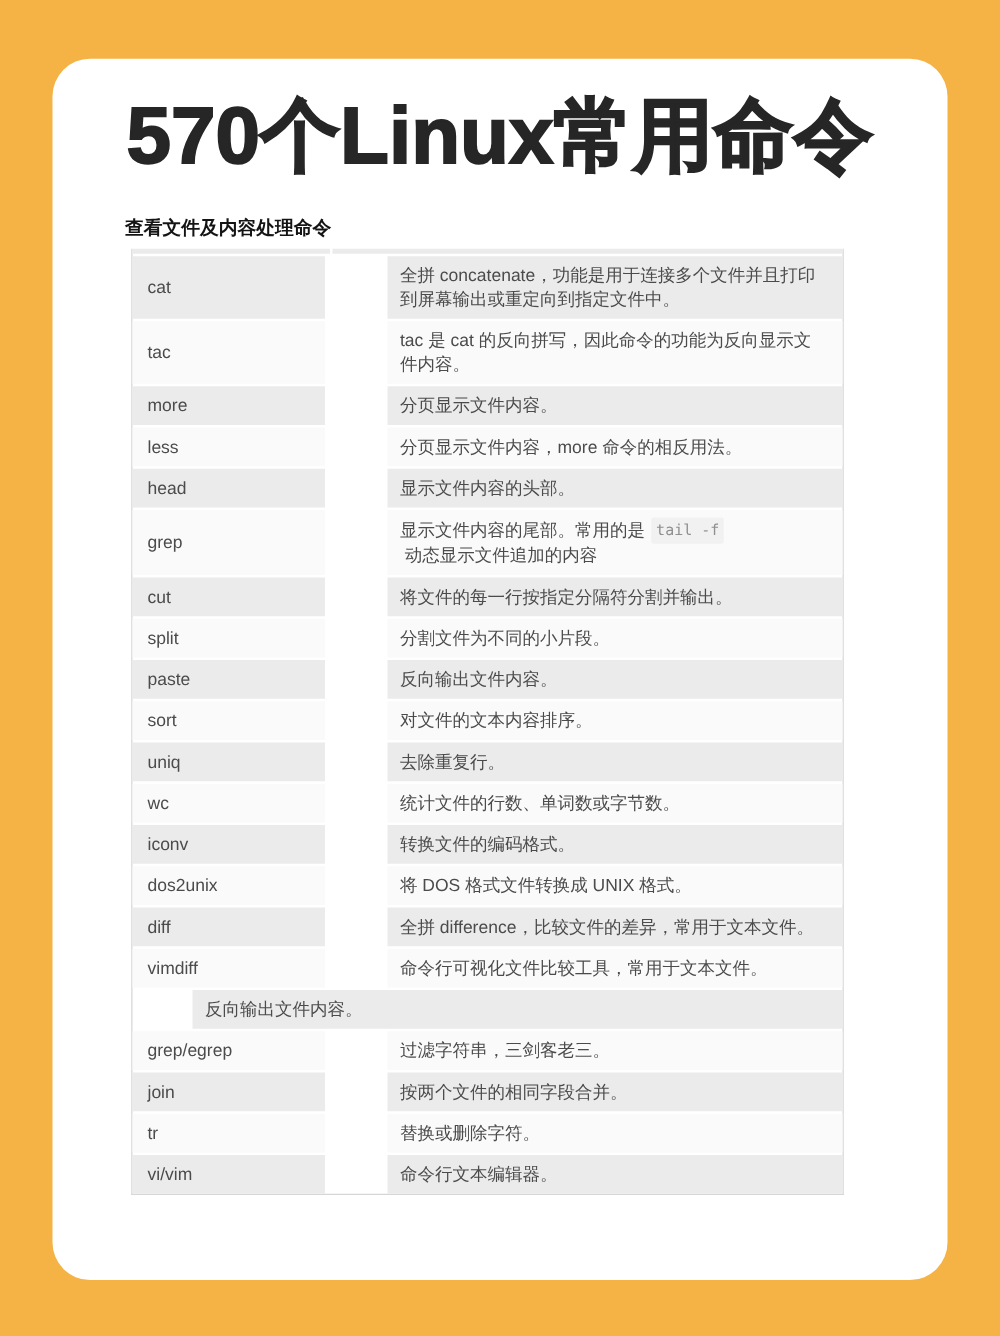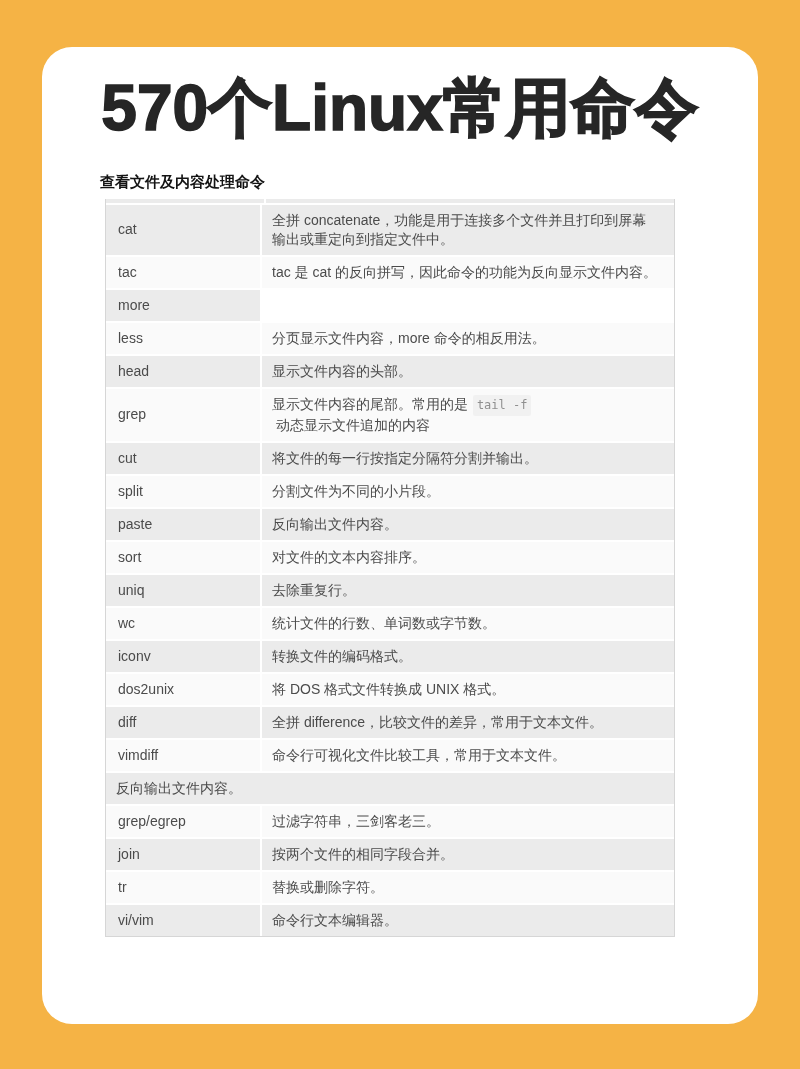--- a/index.html
+++ b/index.html
@@ -48,22 +48,23 @@
   .sliver .s-desc{flex:1;height:4px;background:var(--row-gray);}
   .row{display:flex;gap:2px;margin-bottom:2px;}
   .row:last-child{margin-bottom:0;}
   .cell{font-size:14px;color:var(--text-color);line-height:19px;}
   .cmd{
     width:154px;flex:none;display:flex;align-items:center;
     padding:6px 6px 6px 12px;min-height:31px;
   }
   .desc{
     flex:1;padding:6px 14px 6px 10px;min-height:31px;
-    display:flex;flex-wrap:wrap;align-content:center;align-items:flex-start;
+    display:flex;flex-wrap:wrap;align-content:center;align-items:center;
     word-break:break-word;
+    margin-left:48px;
   }
   .desc .txt{white-space:pre-wrap;}
   .shade-a .cell{background:var(--row-gray);}
   .shade-b .cell{background:var(--row-light);}
   .inline-code{
     font-family:"DejaVu Sans Mono","Liberation Mono",monospace;
     font-size:12px;color:var(--code-text);background:var(--code-bg);
     padding:1px 4px;border-radius:2px;margin:0 1px;
   }
 </style>
@@ -89,20 +90,23 @@
 
   <div class="row shade-b">
     <div class="cell cmd">tac</div>
     <div class="cell desc">
               <span class="txt">tac 是 cat 的反向拼写，因此命令的功能为反向显示文件内容。</span>
             </div>
   </div>
 
   <div class="row shade-a">
     <div class="cell cmd">more</div>
+    <div class="cell desc">
+              <span class="txt">分页显示文件内容。</span>
+            </div>
   </div>
 
   <div class="row shade-b">
     <div class="cell cmd">less</div>
     <div class="cell desc">
               <span class="txt">分页显示文件内容，more 命令的相反用法。</span>
             </div>
   </div>
 
   <div class="row shade-a">

